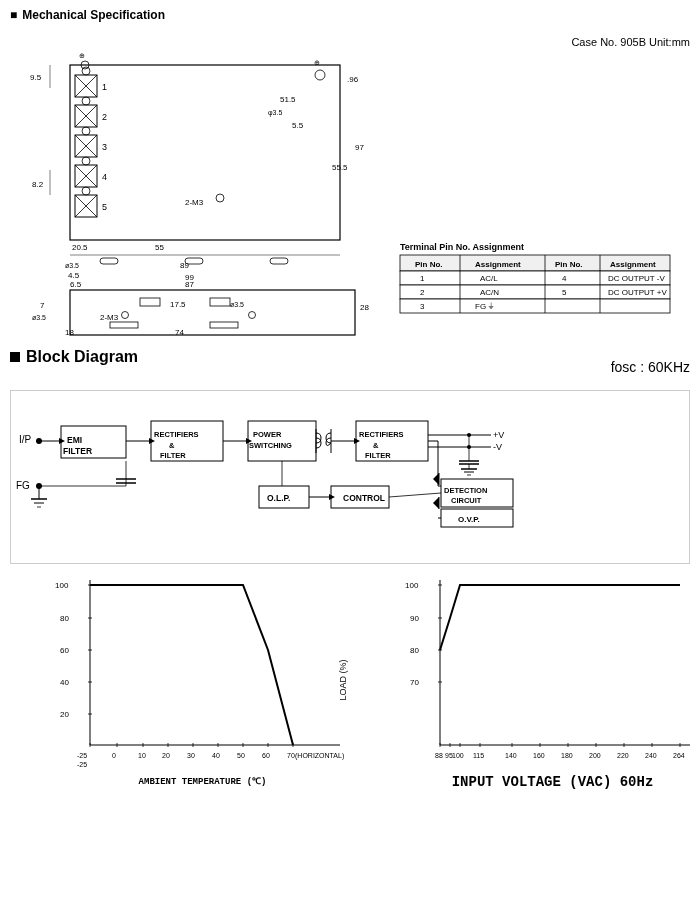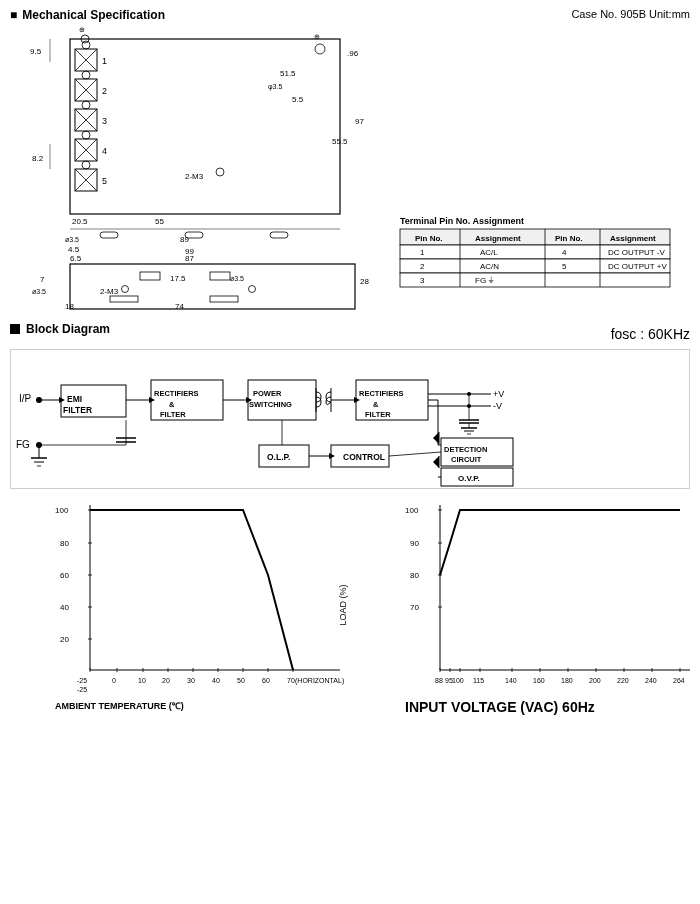--- a/index.html
+++ b/index.html
@@ -14,38 +14,38 @@
     .page {
       width: 700px;
       padding: 8px 10px;
     }
     
     .section-header {
       display: flex;
       align-items: center;
       gap: 6px;
       font-weight: bold;
-      font-size: 12px;
-      margin-bottom: 9px;
+      font-size: 16px;
+      margin-bottom: 20px;
     }
     .section-header .sq {
       display: inline-block;
       width: 10px;
       height: 10px;
       background: #000;
     }
     
     .mech-section {
       display: flex;
       justify-content: space-between;
       align-items: flex-start;
       margin-bottom: 2px;
     }
     .mech-title { font-weight: bold; font-size: 12px; display: flex; align-items: center; gap: 5px; }
-    .mech-caseinfo { font-size: 11px; }
+    .mech-caseinfo { font-size: 11px; margin-top: 28px; }
 
     .mech-drawing {
       width: 100%;
       margin-bottom: 4px;
     }
 
     
     .block-section {
       margin-top: 6px;
       margin-bottom: 6px;
@@ -76,24 +76,25 @@
     }
     .curve-label-y {
       position: absolute;
       left: -38px;
       top: 50%;
       transform: translateY(-50%) rotate(-90deg);
       font-size: 9px;
       white-space: nowrap;
     }
     .curve-label-x {
-      text-align: left;
+      text-align: center;
       font-size: 9px;
       font-weight: bold;
       margin-top: 2px;
+      font-family: Liberation Mono, monospace;
     }
   </style>
 </head>
 <body>
 
 <div class="page">
 
   <div class="mech-section">
     <div class="mech-title">
       <span>■</span>
@@ -247,21 +248,21 @@
 
   <div class="block-section">
     <div class="block-header">
       <div class="section-header">
         <span class="sq"></span>
         <span>Block Diagram</span>
       </div>
       <div style="font-size:14px;">fosc : 60KHz</div>
     </div>
 
-    <div style="position:relative; height:140px; border:1px solid #ccc; background:#fff;">
+    <div style="position:relative; height:174px; border:1px solid #ccc; background:#fff;">
       <svg width="680" height="140" viewBox="0 0 680 140">
 
         <text x="8" y="52" font-size="10">I/P</text>
         <circle cx="28" cy="50" r="3" fill="#000"></circle>
 
         <text x="5" y="98" font-size="10">FG</text>
         <circle cx="28" cy="95" r="3" fill="#000"></circle>
 
         <rect x="50" y="35" width="65" height="32" fill="none" stroke="#000" stroke-width="1"></rect>
         <text x="56" y="52" font-size="8.5" font-weight="bold">EMI</text>

